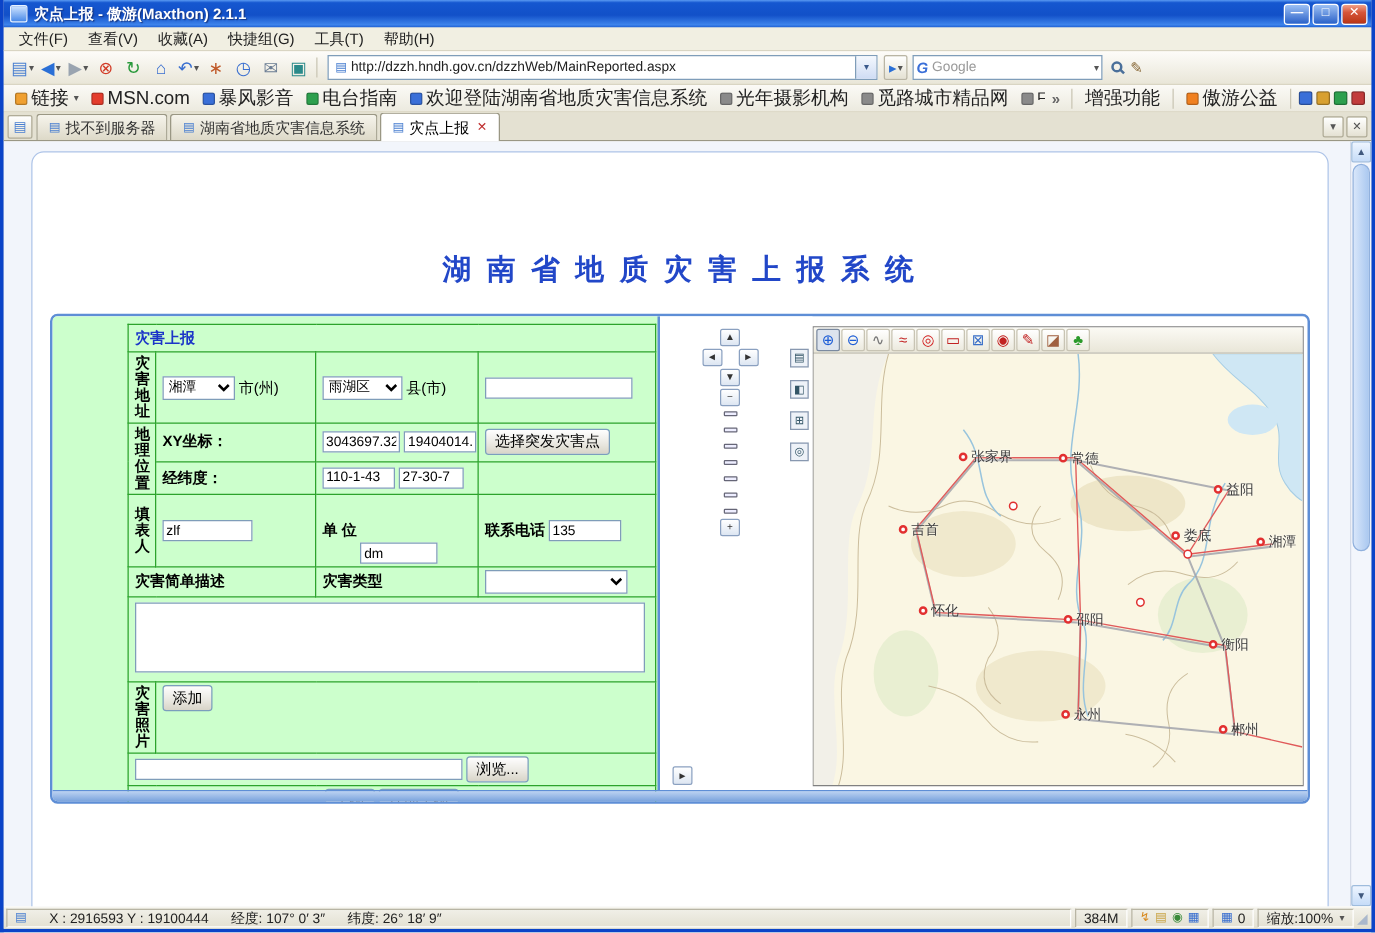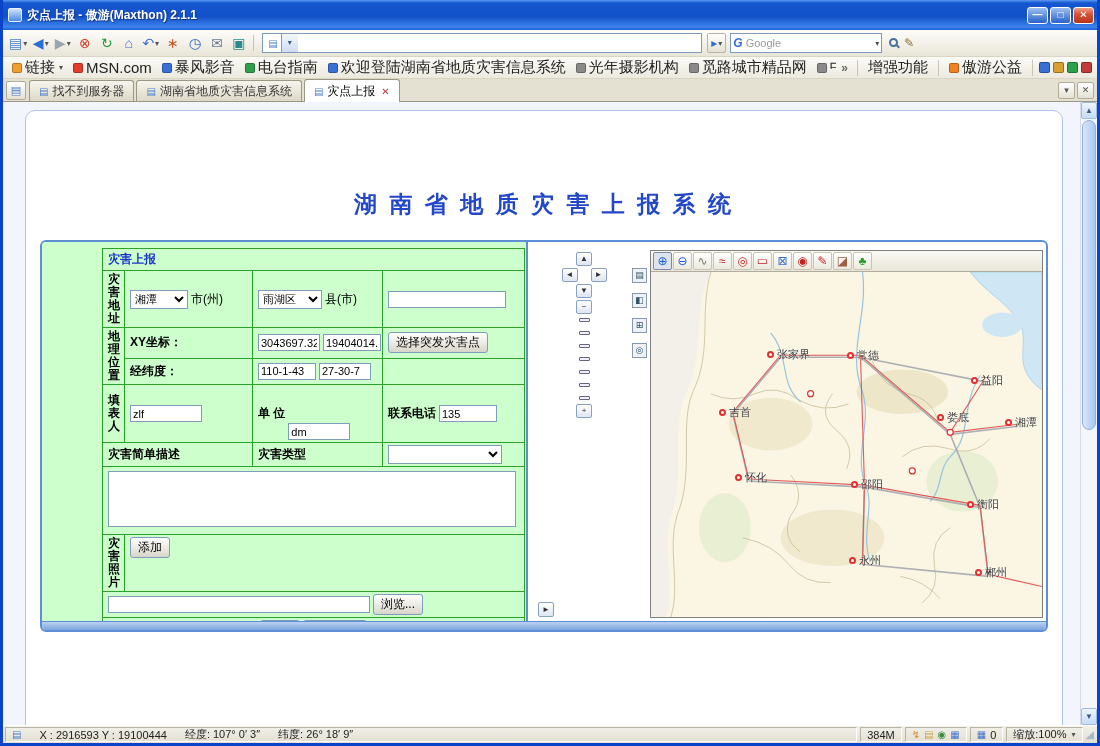--- a/index.html
+++ b/index.html
@@ -1,20 +1,20 @@
 <!DOCTYPE html>
 <html><head>
 <meta charset="utf-8">
 <style>
   *{margin:0;padding:0;box-sizing:border-box;}
   html,body{width:1100px;height:746px;overflow:hidden;}
   body{font-family:"Liberation Sans","DejaVu Sans",sans-serif;font-size:12px;background:#ece9d8;}
   .window{width:1100px;height:746px;display:flex;flex-direction:column;border-left:3px solid #0b44c8;border-right:3px solid #0b44c8;border-bottom:3px solid #0b44c8;}
   
-  .titlebar{height:30px;background:linear-gradient(180deg,#5a9af2 0%,#1557d0 10%,#1250c8 55%,#3e84ec 90%,#1b5cd0 100%);display:flex;align-items:center;padding:0 3px 0 5px;gap:5px;flex:none;}
+  .titlebar{height:22px;background:linear-gradient(180deg,#5a9af2 0%,#1557d0 10%,#1250c8 55%,#3e84ec 90%,#1b5cd0 100%);display:flex;align-items:center;padding:0 3px 0 5px;gap:5px;flex:none;}
   .title-icon{width:14px;height:14px;background:linear-gradient(#cfe4ff,#4a8ae8);border:1px solid #e8f2ff;border-radius:2px;flex:none;}
   .title-text{color:#fff;font-weight:bold;font-size:12px;text-shadow:1px 1px 1px #16347e;flex:1;white-space:nowrap;overflow:hidden;}
   .win-btn{width:21px;height:17px;border-radius:3px;border:1px solid #fff;color:#fff;font-size:10px;line-height:14px;text-align:center;background:linear-gradient(#9cc0f4,#2a61c8);font-weight:bold;margin-left:2px;cursor:default;}
   .win-btn.close{background:linear-gradient(#f0a088,#d6553a 40%,#b83414);}
   
   .menubar{height:19px;background:#f1efe2;border-bottom:1px solid #d9d5c3;display:flex;align-items:center;padding:0 4px;flex:none;}
   .menu-item{padding:2px 8px;color:#222;}
   
   .toolbar{height:27px;background:linear-gradient(#fdfcf9,#e9e6d8);display:flex;align-items:center;padding:0 4px;gap:1px;border-bottom:1px solid #d9d5c3;flex:none;}
   .tb-icons{display:flex;align-items:center;gap:1px;flex:none;}
@@ -112,20 +112,28 @@
   <div class="titlebar">
     <span class="title-icon"></span>
     <span class="title-text">灾点上报 - 傲游(Maxthon) 2.1.1</span>
     <span style="display:flex;">
         <span class="win-btn">—</span>
         <span class="win-btn">□</span>
         <span class="win-btn close">✕</span>
       </span>
   </div>
 
+  <div class="menubar">
+      <span class="menu-item">文件(F)</span>
+      <span class="menu-item">查看(V)</span>
+      <span class="menu-item">收藏(A)</span>
+      <span class="menu-item">快捷组(G)</span>
+      <span class="menu-item">工具(T)</span>
+      <span class="menu-item">帮助(H)</span>
+    </div>
 
   <div class="toolbar">
     <div class="tb-icons">
         <span class="tool-btn">
           <span class="tool-glyph" style="color: rgb(74, 127, 208);">▤</span>
           <span class="caret">▾</span>
         </span>
         <span class="tool-btn">
           <span class="tool-glyph" style="color: rgb(42, 111, 214);">◀</span>
           <span class="caret">▾</span>
@@ -156,20 +164,21 @@
         <span class="tool-btn">
           <span class="tool-glyph" style="color: rgb(107, 125, 148);">✉</span>
         </span>
         <span class="tool-btn">
           <span class="tool-glyph" style="color: rgb(42, 138, 138);">▣</span>
         </span>
       </div>
     <span class="vsep"></span>
     <div class="addr">
       <span class="addr-favicon">▤</span>
+      <input class="addr-input" value="http://dzzh.hndh.gov.cn/dzzhWeb/MainReported.aspx" style="">
       <span class="addr-drop">▾</span>
     </div>
     <span class="go-btn">
       <span class="go-glyph">▸</span>
       <span class="caret">▾</span>
     </span>
     <div class="search">
       <span class="google-g">G</span>
       <span class="search-label">Google</span>
       <span class="caret">▾</span>

